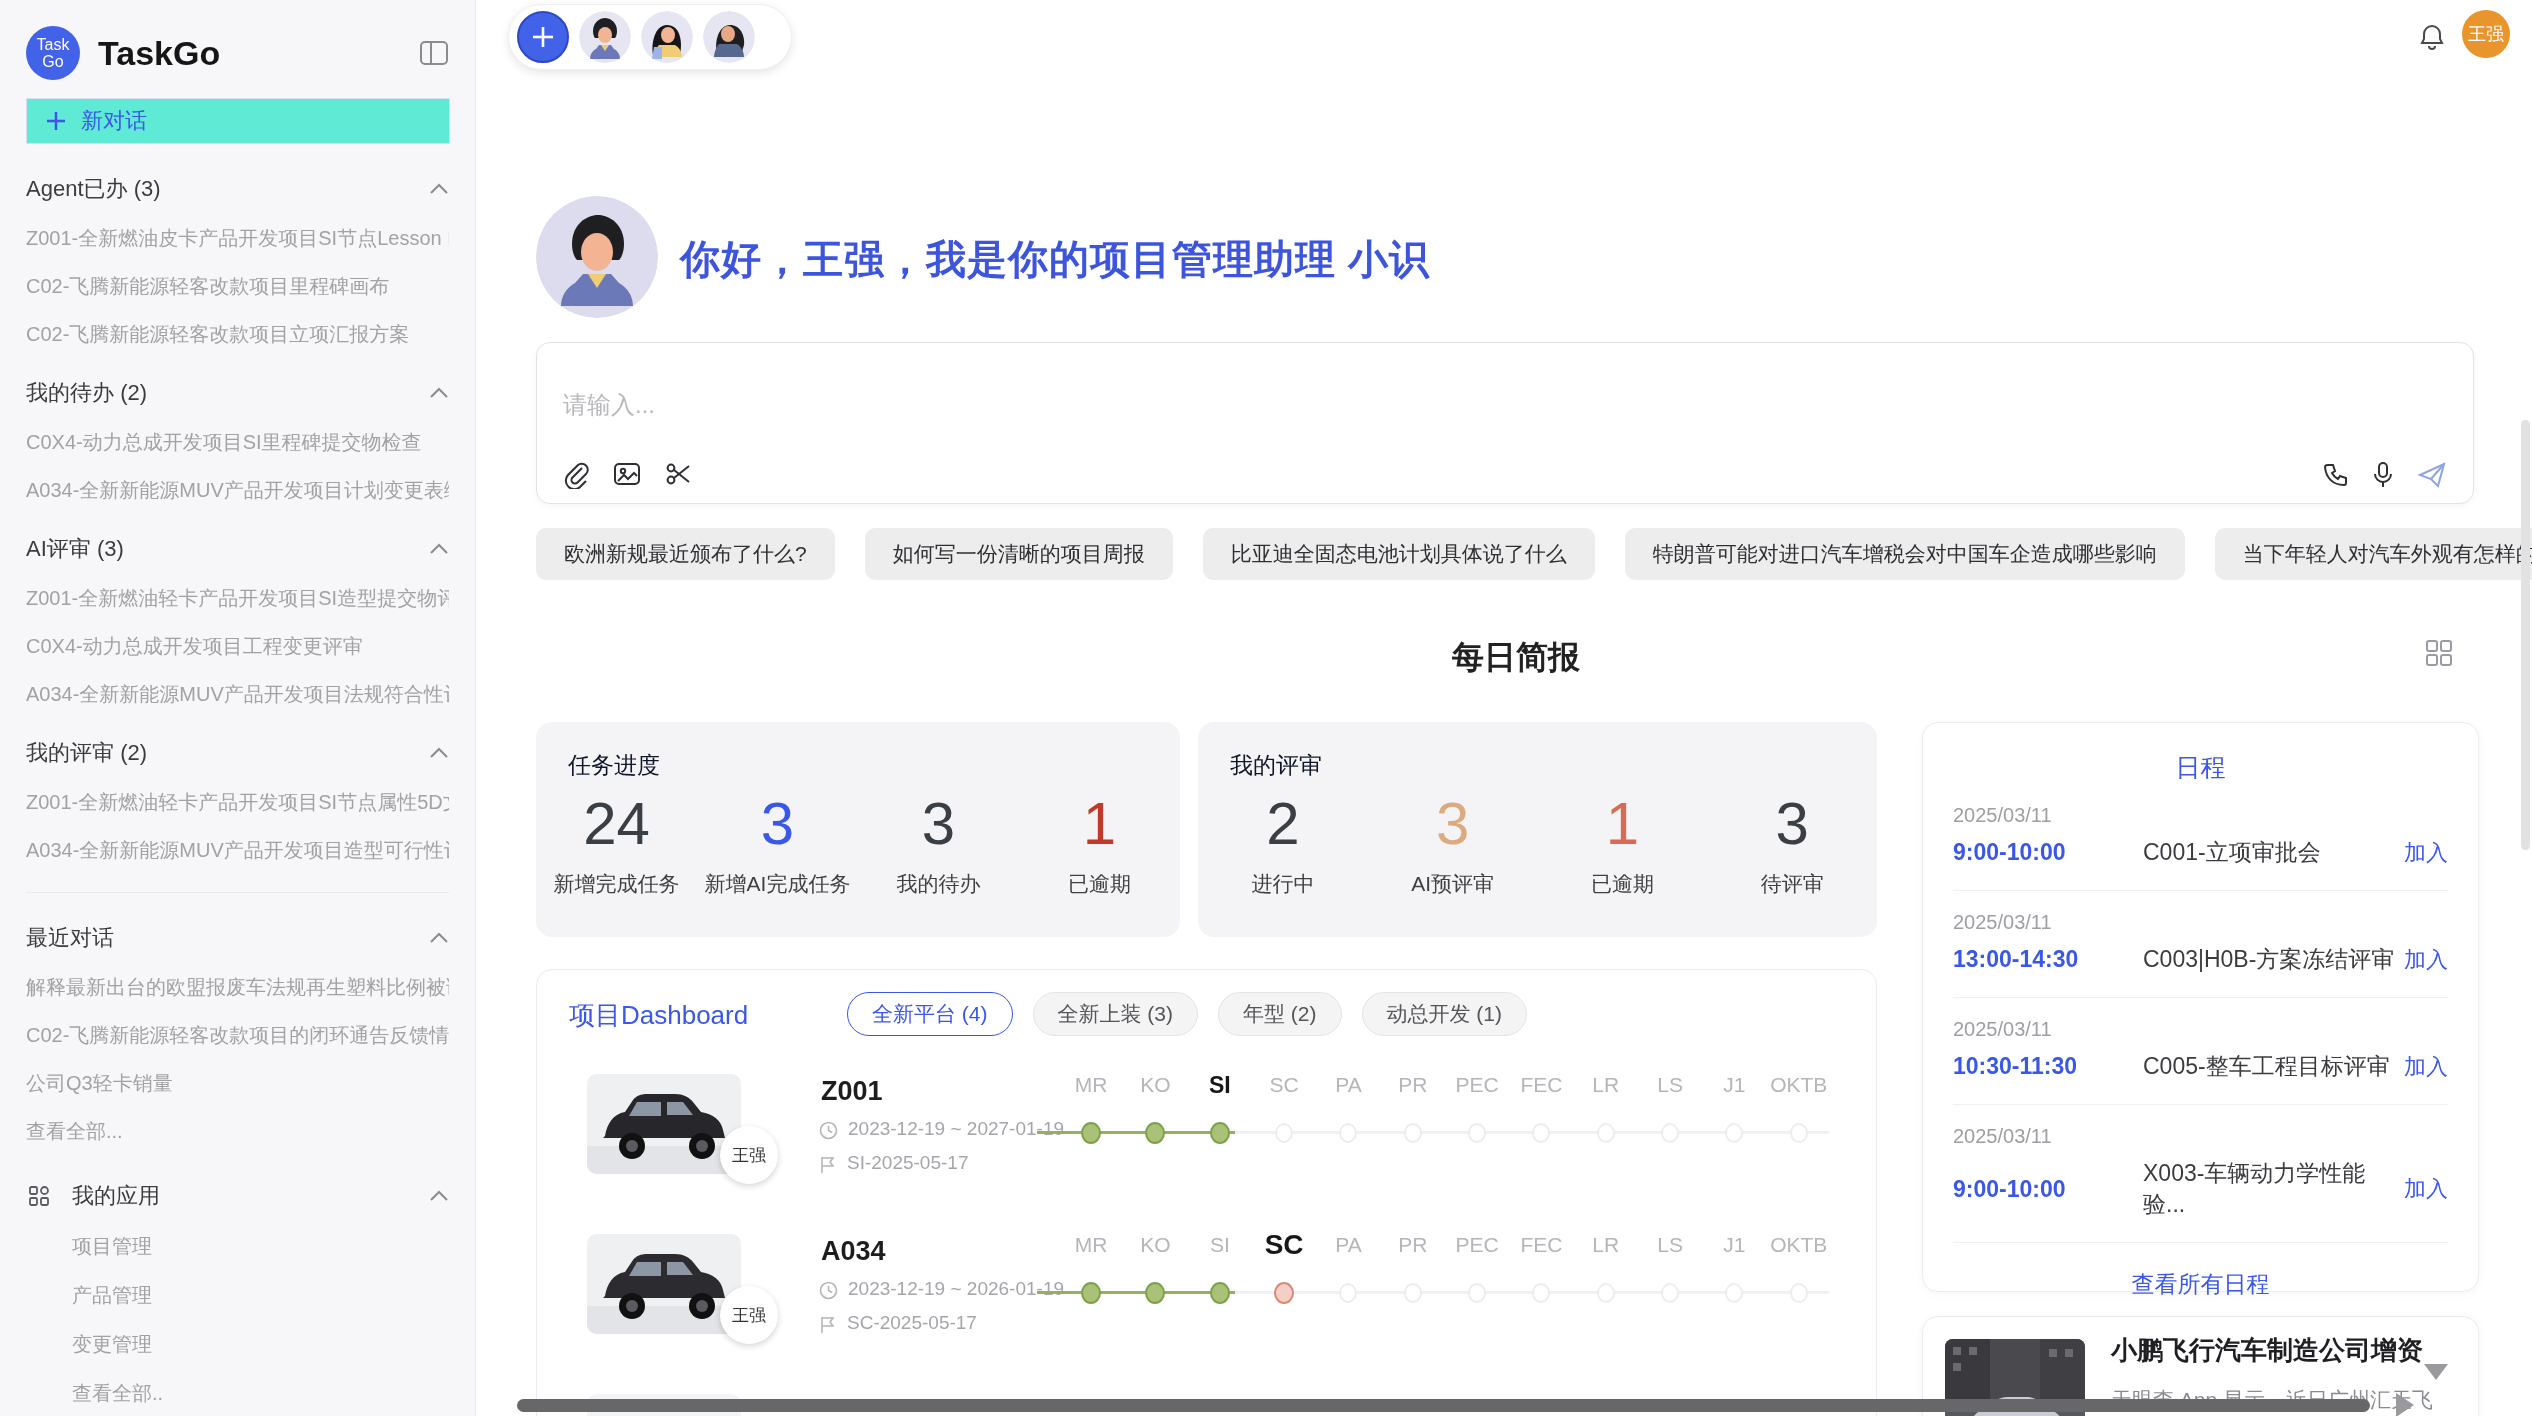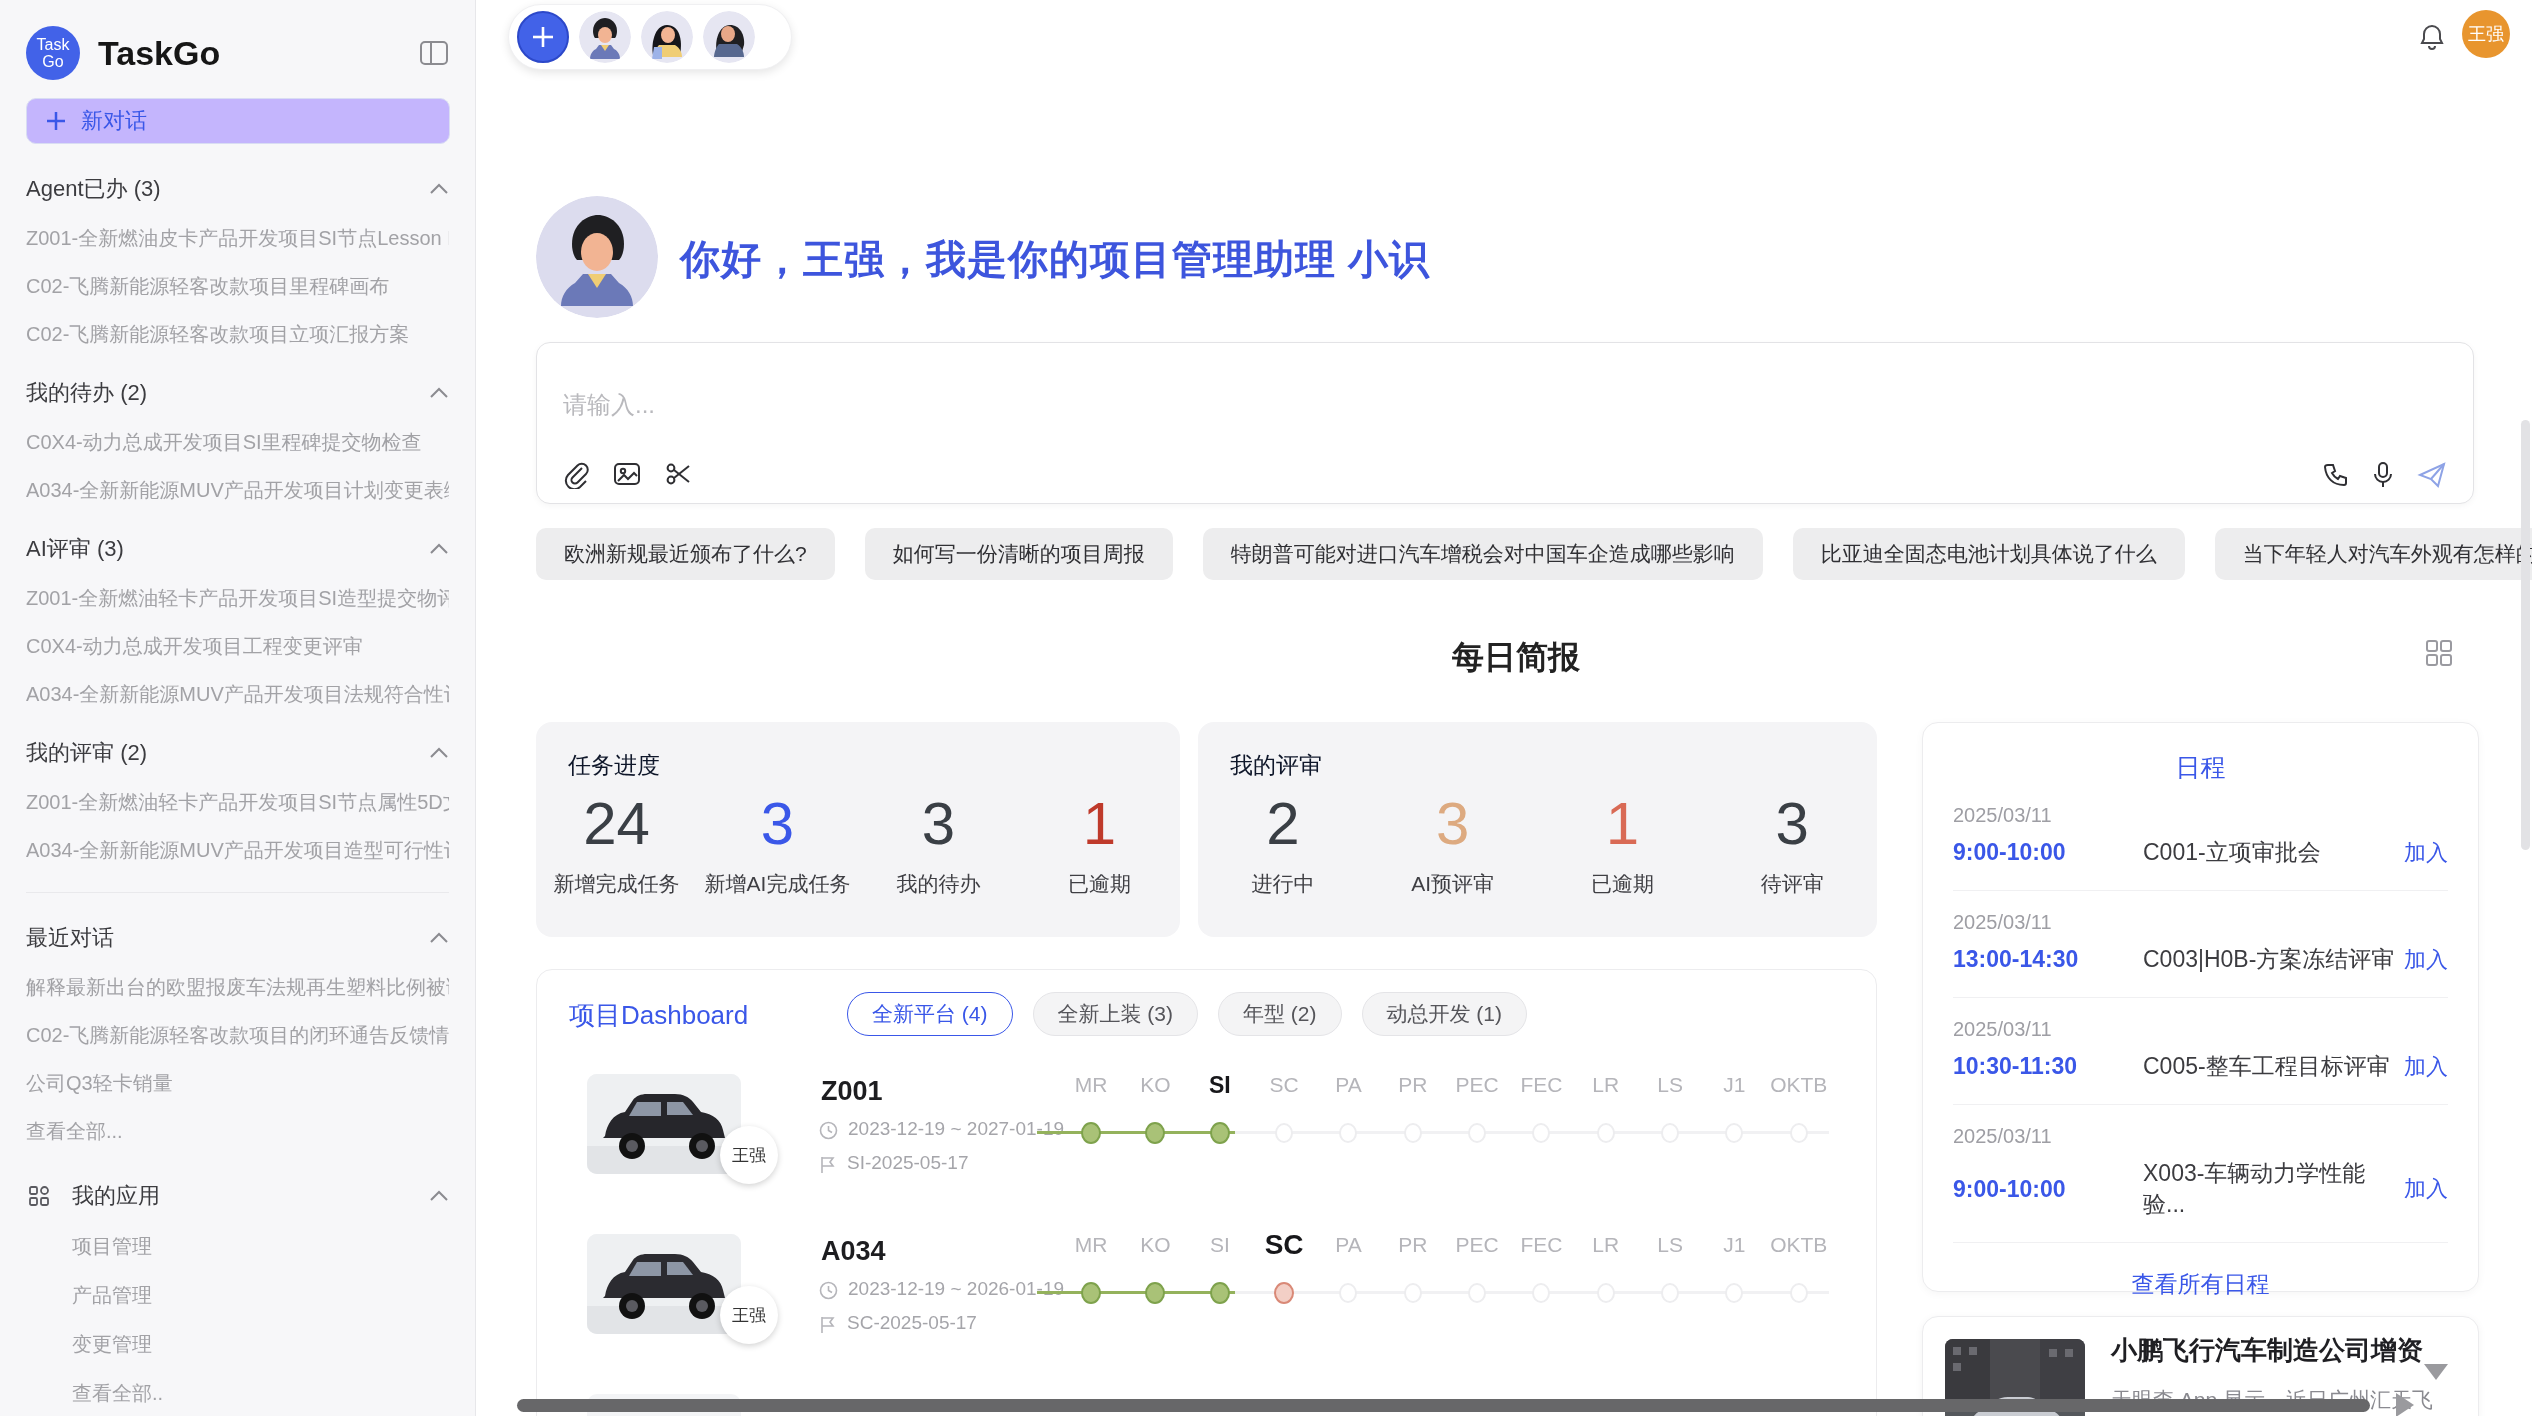--- a/index.html
+++ b/index.html
@@ -9,22 +9,22 @@
 
   
   .sidebar { position:absolute; left:0; top:0; width:476px; height:1416px;
     background:#f7f7f9; border-right:1px solid #e7e7ea; padding:22px 26px; overflow:hidden; }
   .logo-row { display:flex; align-items:center; height:62px; }
   .logo-circle { width:54px; height:54px; border-radius:50%; background:#4262e8; color:#fff;
     display:flex; flex-direction:column; align-items:center; justify-content:center;
     font-size:16px; line-height:17px; font-weight:500; }
   .app-title { font-size:34px; font-weight:700; color:#161616; margin-left:18px; flex:1; }
   .panel-icon { color:#8b8b90; }
-  .new-chat { margin-top:14px; width:424px; height:46px; background:#c4b5fd;
-    border:1px solid #d9ddf3; border-radius:10px; display:flex; align-items:center;
+  .new-chat { margin-top:14px; width:424px; height:46px; background:#5eead4;
+    border:1px solid #d9ddf3; border-radius:1px; display:flex; align-items:center;
     padding:0 18px; color:#3a57e8; font-size:22px; font-weight:500; cursor:pointer; }
   .new-chat .plus { margin-right:14px; display:flex; }
   .sb-group-header { margin-top:30px; display:flex; align-items:center; justify-content:space-between;
     color:#3c3c40; font-size:22px; font-weight:500; }
   .sb-item { margin-top:21px; color:#a2a2a6; font-size:20px; white-space:nowrap; overflow:hidden; cursor:pointer; }
   .sb-divider { margin-top:28px; border-top:1px solid #e9e9ec; }
   .sb-row { margin-top:26px; display:flex; align-items:center; color:#3c3c40; font-size:22px; cursor:pointer; }
   .sb-row .sb-ic { width:26px; display:flex; justify-content:center; margin-right:20px; color:#5a5a60; }
   .sb-row .grow { flex:1; }
   .sb-sub { margin-top:22px; margin-left:46px; color:#a2a2a6; font-size:20px; cursor:pointer; }
@@ -348,22 +348,22 @@
             <path d="M3 14L27 3l-6 22-7-7z"></path>
             <line x1="14" y1="18" x2="27" y2="3"></line>
           </svg>
       </span>
     </div>
   </div>
 
   <div class="chips">
     <div class="chip">欧洲新规最近颁布了什么?</div>
     <div class="chip">如何写一份清晰的项目周报</div>
+    <div class="chip">比亚迪全固态电池计划具体说了什么</div>
     <div class="chip">特朗普可能对进口汽车增税会对中国车企造成哪些影响</div>
-    <div class="chip">比亚迪全固态电池计划具体说了什么</div>
     <div class="chip">当下年轻人对汽车外观有怎样的喜好趋势</div>
   </div>
 
   <div class="brief-title">每日简报</div>
   <span class="brief-grid-ic">
     <svg width="30" height="30" viewBox="0 0 30 30" fill="none" stroke="currentColor" stroke-width="2">
         <rect x="3" y="3" width="10" height="10" rx="2"></rect>
         <rect x="17" y="3" width="10" height="10" rx="2"></rect>
         <rect x="3" y="17" width="10" height="10" rx="2"></rect>
         <rect x="17" y="17" width="10" height="10" rx="2"></rect>

